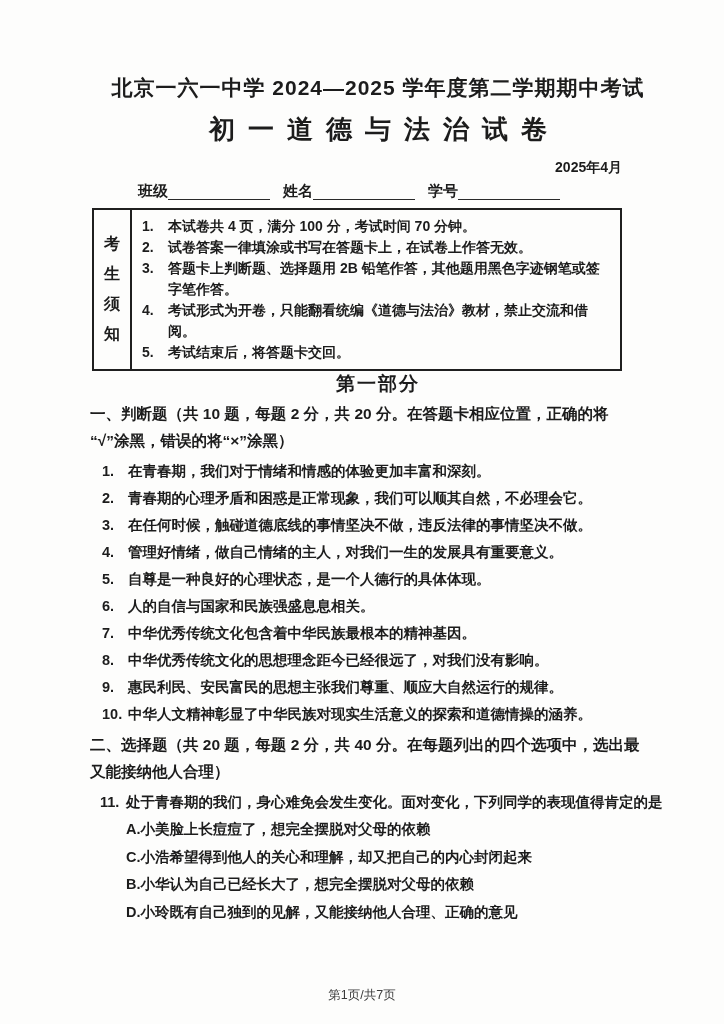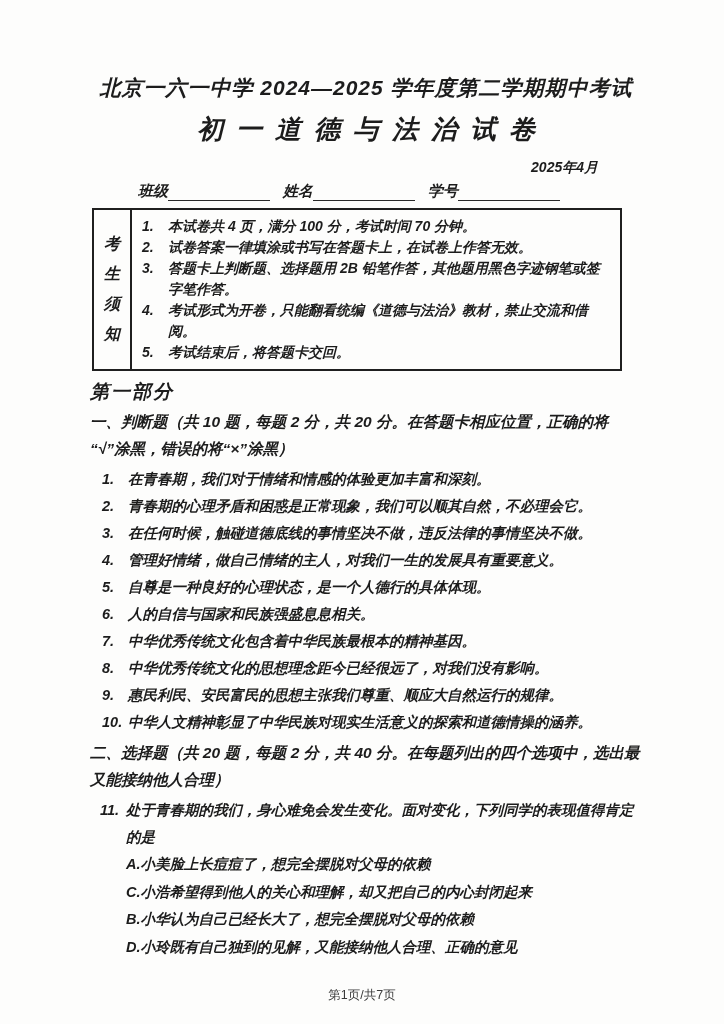--- a/index.html
+++ b/index.html
@@ -6,21 +6,21 @@
   .page{
     position:relative;
     width:724px;height:1024px;
     margin:0 auto;
     background:#fdfdfc;
     font-family:"Liberation Sans","DejaVu Sans",sans-serif;
     color:#1c1c1c;
     overflow:hidden;
     box-sizing:border-box;
   }
-  .content{padding:0 82px 0 90px;font-style:italic;}
+  .content{padding:0 58px 0 90px;}
 
   .exam-title{
     margin:74px 0 0;
     text-align:center;
     font-size:21px;
     font-weight:700;
     letter-spacing:1px;
   }
   .exam-subtitle{
     margin:10px 0 0;
@@ -39,21 +39,21 @@
   }
 
   .form-row{
     margin-top:5px;
     padding-left:48px;
     display:flex;
     align-items:flex-end;
     font-size:15px;
     font-weight:700;
   }
-  .form-group{display:flex;align-items:center;margin-right:13px;}
+  .form-group{display:flex;align-items:flex-start;margin-right:13px;}
   .blank-line{
     display:inline-block;
     width:102px;height:17px;
     border-bottom:1.6px solid #2a2a2a;
   }
 
   .notice-box{
     margin-top:7px;
     margin-left:2px;
     width:530px;
@@ -78,22 +78,21 @@
     padding:6px 8px 6px 10px;
     font-size:14px;
     line-height:21px;
     font-weight:700;
   }
   .notice-item{display:flex;}
   .notice-num{width:26px;flex:none;}
   .notice-text{flex:1;}
 
   .part-heading{
-    margin-top:8px;
-    text-align:left;
+    text-align:center;
     font-size:19px;
     font-weight:700;
     letter-spacing:2px;
   }
 
   .section-title{
     margin-top:3px;
     font-size:15.5px;
     font-weight:700;
     line-height:27px;

